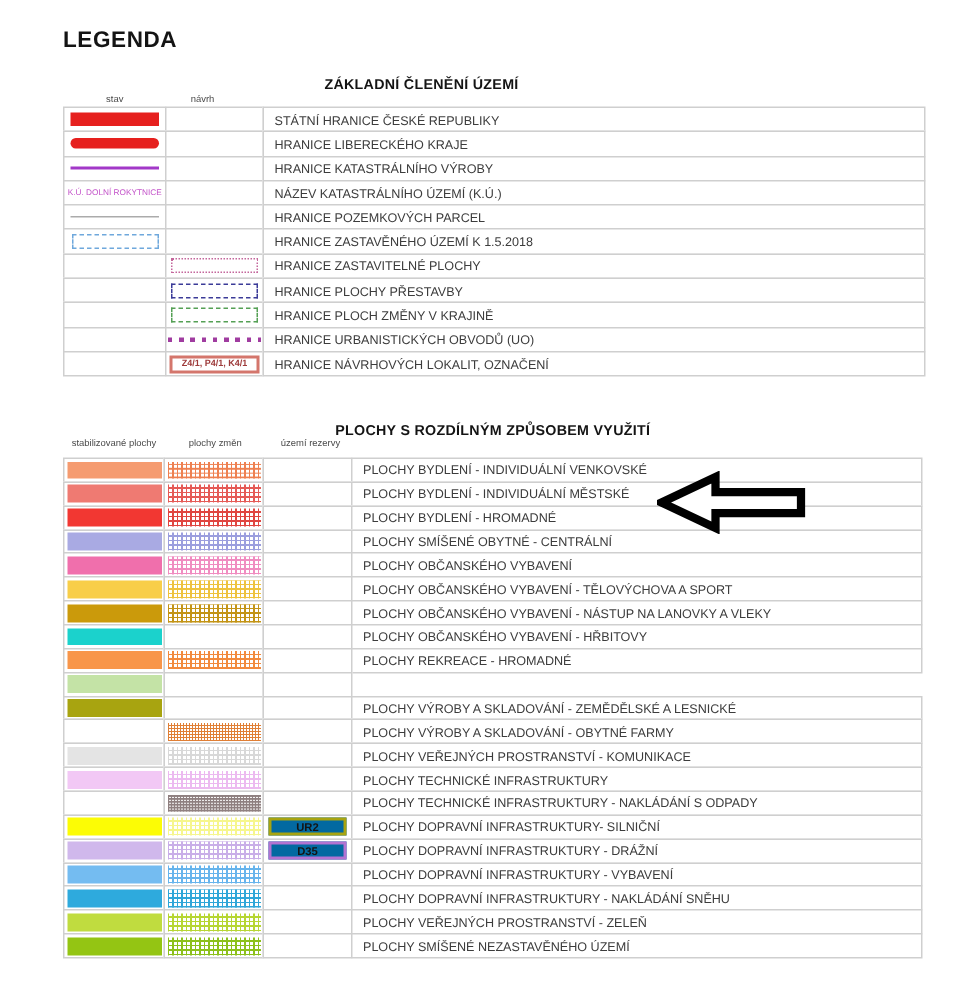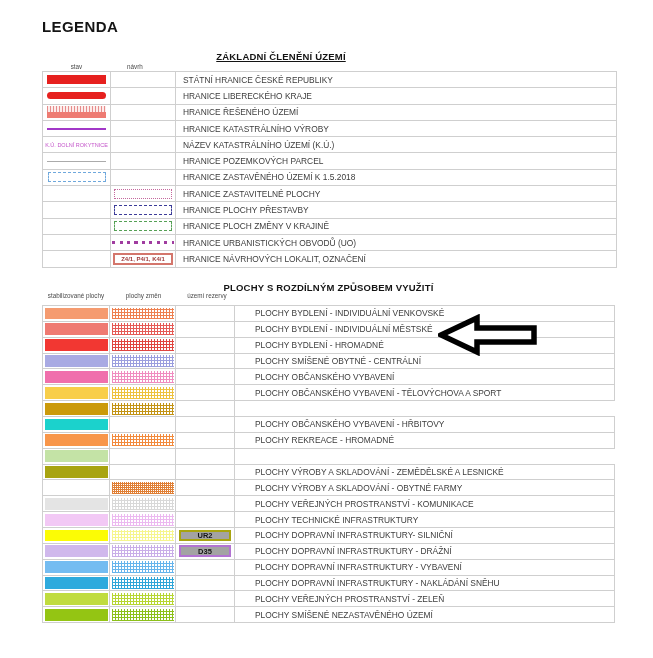--- a/index.html
+++ b/index.html
@@ -4,21 +4,21 @@
 <title>Legenda</title>
 <style>
   html,body{margin:0;padding:0;}
   body{
     width:653px;height:658px;background:#ffffff;position:relative;
     font-family:"Liberation Sans", sans-serif;overflow:hidden;color:#3c3c3c;
   }
   .abs{position:absolute;}
   #legenda-title{left:42px;top:18px;font-size:15px;font-weight:bold;color:#141414;letter-spacing:.4px;}
   .section-title{font-weight:bold;color:#141414;font-size:9.5px;text-align:center;letter-spacing:.2px;}
-  #s1-title{left:42px;top:51px;width:478px;text-decoration:underline;}
+  #s1-title{left:42px;top:51px;width:478px;}
   #s2-title{left:42px;top:282px;width:573px;}
   .col-label{font-size:6.3px;color:#4a4a4a;text-align:center;line-height:1.15;}
   
   #table1{left:42px;top:72px;width:575px;}
   .row1{display:flex;height:16.3px;box-sizing:border-box;}
   .row1 > div{border:1px solid #cfcfcf;box-sizing:border-box;margin-top:-1px;background:#fff;}
   .ca{width:69px;display:flex;align-items:center;justify-content:center;}
   .cb{width:66px;margin-left:-1px;display:flex;align-items:center;justify-content:center;}
   .ct{flex:1;margin-left:-1px;display:flex;align-items:center;padding-left:7px;font-size:8.4px;}
   .bar1{width:59px;height:9px;background:var(--sw,transparent);}
@@ -36,31 +36,31 @@
      background-image:repeating-linear-gradient(90deg,var(--sw,transparent) 0 3px,transparent 3px 7.5px);}
   .lokbox{width:60px;height:12px;box-sizing:border-box;border:2px solid var(--bc,transparent);
      display:flex;align-items:center;justify-content:center;font-size:6px;font-weight:bold;color:var(--tc,#9e3b3b);background:#fff;}
   
   #table2{left:42px;top:306px;width:573px;}
   .row2{display:flex;height:15.87px;box-sizing:border-box;}
   .row2 > div{border:1px solid #cfcfcf;box-sizing:border-box;margin-top:-1px;background:#fff;position:relative;}
   .c2a{width:68px;}
   .c2b{width:67px;margin-left:-1px;}
   .c2r{width:60px;margin-left:-1px;}
-  .c2t{flex:1;margin-left:-1px;display:flex;align-items:center;padding-left:20px;font-size:8.4px;}
+  .c2t{flex:1;margin-left:-1px;display:flex;align-items:center;padding-left:7px;font-size:8.4px;}
   .solid{position:absolute;left:1.5px;right:1.5px;top:1.5px;bottom:1.5px;background:var(--sw,transparent);}
   .hatch{position:absolute;left:1.5px;right:1.5px;top:1.5px;bottom:1.5px;
      background-image:
        repeating-linear-gradient(0deg,var(--hc,transparent) 0 1px,transparent 1px 3px),
        repeating-linear-gradient(90deg,var(--hc,transparent) 0 1px,transparent 1px 3px);}
   .hatch.dense{background-image:
        repeating-linear-gradient(0deg,var(--hc,transparent) 0 1px,transparent 1px 2px),
        repeating-linear-gradient(90deg,var(--hc,transparent) 0 1px,transparent 1px 2px);}
   .badge{position:absolute;left:3px;right:3px;top:1.5px;bottom:1.5px;border:2px solid var(--bc,#888);
-     background:#a3a3a3;display:flex;align-items:center;justify-content:center;
+     background:#0369a1;display:flex;align-items:center;justify-content:center;
      font-size:7.5px;font-weight:bold;color:#141414;}
   
   #arrow{left:438px;top:314px;}
 </style>
 </head>
 <body>
 
 <div class="abs" id="legenda-title">LEGENDA</div>
 
 <div class="abs section-title" id="s1-title">ZÁKLADNÍ ČLENĚNÍ ÚZEMÍ</div>
@@ -77,30 +77,20 @@
   </div>
   <div class="row1">
     <div class="ca">
         <div class="bar2" style="--sw: #E6201E;"></div>
       </div>
     <div class="cb"></div>
     <div class="ct">HRANICE LIBERECKÉHO KRAJE</div>
   </div>
   <div class="row1">
     <div class="ca">
-      <div class="band" style="--hc: #E58C8C; --sw: #EE7B72;">
-        <div class="bt"></div>
-          <div class="bb"></div>
-      </div>
-    </div>
-    <div class="cb"></div>
-    <div class="ct">HRANICE ŘEŠENÉHO ÚZEMÍ</div>
-  </div>
-  <div class="row1">
-    <div class="ca">
         <div class="pline" style="--sw: #A238C8;"></div>
       </div>
     <div class="cb"></div>
     <div class="ct">HRANICE KATASTRÁLNÍHO VÝROBY</div>
   </div>
   <div class="row1">
     <div class="ca">
         <div class="ktext" style="--tc: #C353C9;">K.Ú. DOLNÍ ROKYTNICE</div>
       </div>
     <div class="cb"></div>
@@ -224,20 +214,21 @@
     <div class="c2t">PLOCHY OBČANSKÉHO VYBAVENÍ - TĚLOVÝCHOVA A SPORT</div>
   </div>
   <div class="row2">
     <div class="c2a">
         <div class="solid" style="--sw: #CB9A0B;"></div>
       </div>
     <div class="c2b">
         <div class="hatch" style="--hc: #C39415;"></div>
       </div>
     <div class="c2r"></div>
+    <div class="c2t">PLOCHY OBČANSKÉHO VYBAVENÍ - NÁSTUP NA LANOVKY A VLEKY</div>
   </div>
   <div class="row2">
     <div class="c2a">
         <div class="solid" style="--sw: #1BD2CC;"></div>
       </div>
     <div class="c2b"></div>
     <div class="c2r"></div>
     <div class="c2t">PLOCHY OBČANSKÉHO VYBAVENÍ - HŘBITOVY</div>
   </div>
   <div class="row2">
@@ -285,20 +276,28 @@
   </div>
   <div class="row2">
     <div class="c2a">
         <div class="solid" style="--sw: #F2C8F5;"></div>
       </div>
     <div class="c2b">
         <div class="hatch" style="--hc: #ECB9F0;"></div>
       </div>
     <div class="c2r"></div>
     <div class="c2t">PLOCHY TECHNICKÉ INFRASTRUKTURY</div>
+  </div>
+  <div class="row2">
+    <div class="c2a"></div>
+    <div class="c2b">
+        <div class="hatch dense" style="--hc: #8F8080;"></div>
+      </div>
+    <div class="c2r"></div>
+    <div class="c2t">PLOCHY TECHNICKÉ INFRASTRUKTURY - NAKLÁDÁNÍ S ODPADY</div>
   </div>
   <div class="row2">
     <div class="c2a">
         <div class="solid" style="--sw: #FCFC05;"></div>
       </div>
     <div class="c2b">
         <div class="hatch" style="--hc: #F6F68E;"></div>
       </div>
     <div class="c2r">
         <div class="badge" style="--bc: #A8A410;">UR2</div>

